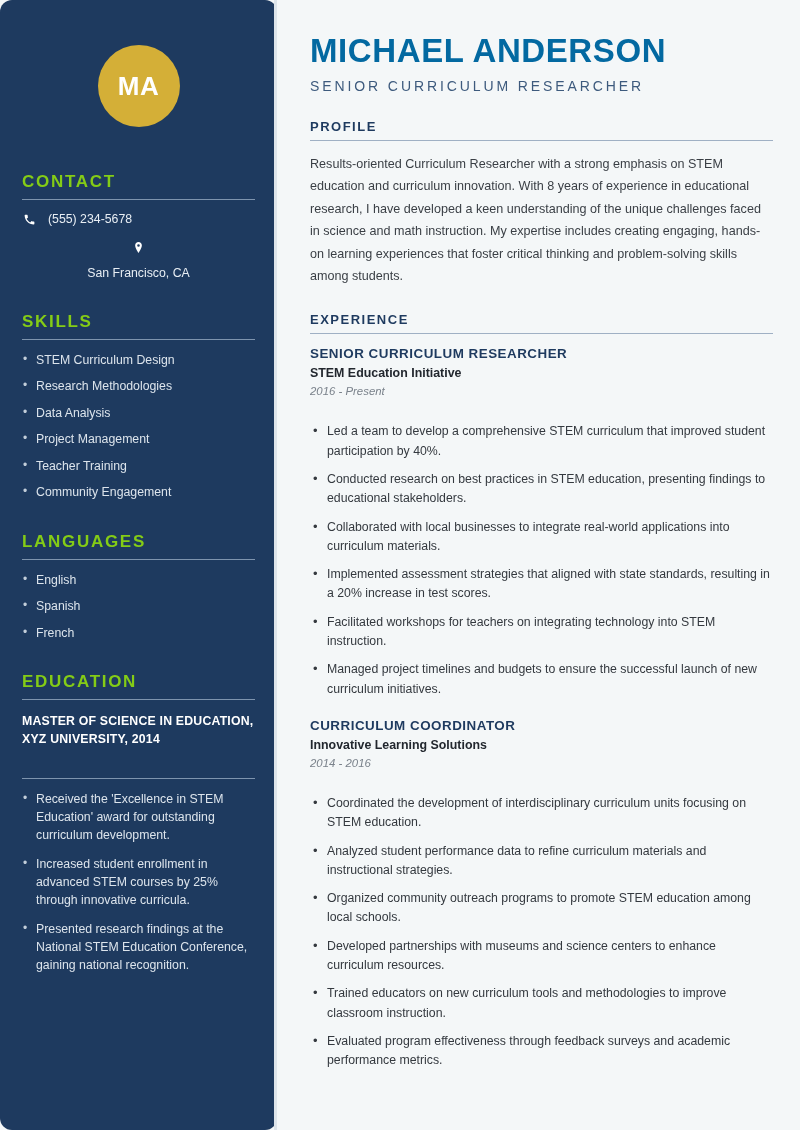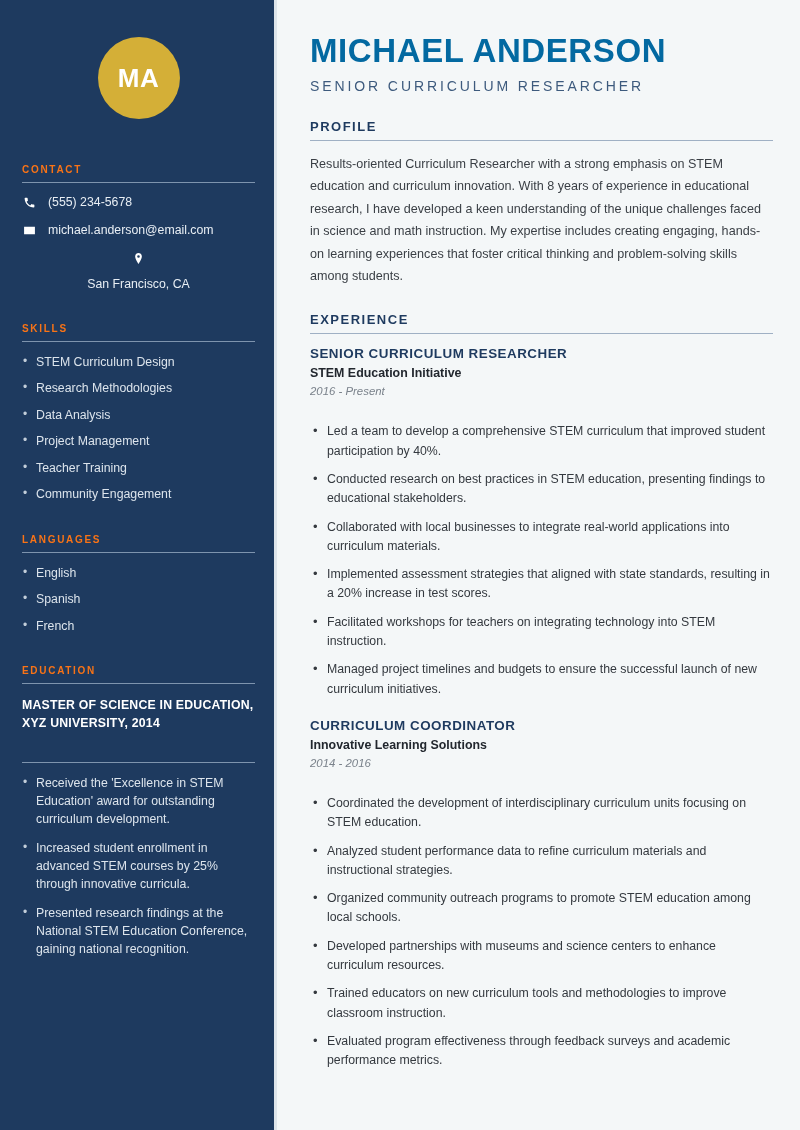--- a/index.html
+++ b/index.html
@@ -9,38 +9,39 @@
     background:#F4F7F8;
     color:#333;
     -webkit-font-smoothing:antialiased;
   }
   .page { width:800px; height:1130px; display:flex; background:#F4F7F8; position:relative; }
 
   
   .sidebar {
     width:277px; flex:0 0 277px;
     background:#1E3A5F;
-    padding:0 0 20px 0;
+    padding:8px 0 20px 0;
     position:relative;
+    border-radius:12px;
   }
   .sidebar::after{
     content:""; position:absolute; top:0; right:0; width:3px; height:100%;
     background:#DDE4EA;
   }
   .avatar-wrap { display:flex; justify-content:center; padding-top:37px; }
   .avatar {
     width:82px; height:82px; border-radius:50%;
     background:#D4AF37;
     display:flex; align-items:center; justify-content:center;
     color:#FFFFFF; font-size:26px; font-weight:bold; letter-spacing:.5px;
   }
   .side-sec { padding:0 22px; margin-top:30px; }
   .side-sec.first { margin-top:45px; }
   .side-h {
-    color:#f97316; font-size:10px; font-weight:bold;
+    color:#84cc16; font-size:17px; font-weight:bold;
     letter-spacing:1.7px; text-transform:uppercase;
     padding-bottom:7px;
   }
   .side-rule { height:1px; background:#9FB3C8; opacity:.75; margin-bottom:12px; }
 
   .contact-row { display:flex; align-items:center; gap:11px; margin-bottom:12px; }
   .contact-row:last-child{ margin-bottom:0;flex-direction:column; }
   .cicon { width:15px; height:15px; flex:0 0 15px; display:flex; align-items:center; justify-content:center; }
   .cicon svg { width:13px; height:13px; fill:#FFFFFF; }
   .ctext { color:#E8EEF4; font-size:12.3px; line-height:1.3; }
@@ -116,28 +117,20 @@
 
       <div class="contact-row">
         <span class="cicon">
           <svg viewBox="0 0 24 24">
               <path d="M6.6 10.8c1.4 2.8 3.8 5.1 6.6 6.6l2.2-2.2c.3-.3.7-.4 1-.2 1.1.4 2.4.6 3.6.6.6 0 1 .4 1 1V20c0 .6-.4 1-1 1C10.6 21 3 13.4 3 4c0-.6.4-1 1-1h3.5c.6 0 1 .4 1 1 0 1.3.2 2.5.6 3.6.1.3 0 .7-.2 1l-2.3 2.2z"></path>
             </svg>
         </span>
         <span class="ctext">(555) 234-5678</span>
       </div>
 
-      <div class="contact-row">
-        <span class="cicon">
-          <svg viewBox="0 0 24 24">
-              <path d="M2 5h20v14H2V5zm10 7.2L3.5 6.5h17L12 12.2z"></path>
-            </svg>
-        </span>
-        <span class="ctext">michael.anderson@email.com</span>
-      </div>
 
       <div class="contact-row">
         <span class="cicon">
           <svg viewBox="0 0 24 24">
               <path d="M12 2C8.5 2 5.8 4.8 5.8 8.2c0 4.7 6.2 13.8 6.2 13.8s6.2-9.1 6.2-13.8C18.2 4.8 15.5 2 12 2zm0 8.6a2.4 2.4 0 110-4.8 2.4 2.4 0 010 4.8z"></path>
             </svg>
         </span>
         <span class="ctext">San Francisco, CA</span>
       </div>
     </section>

